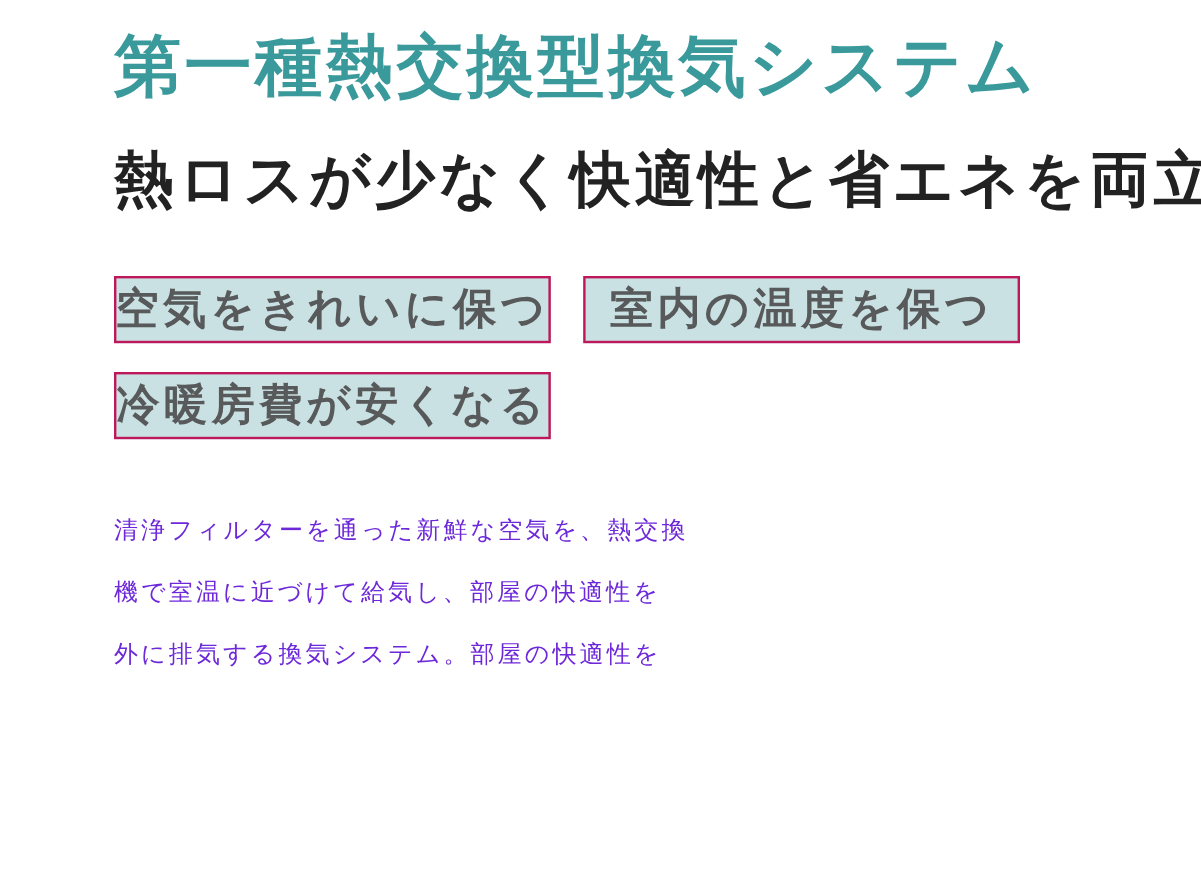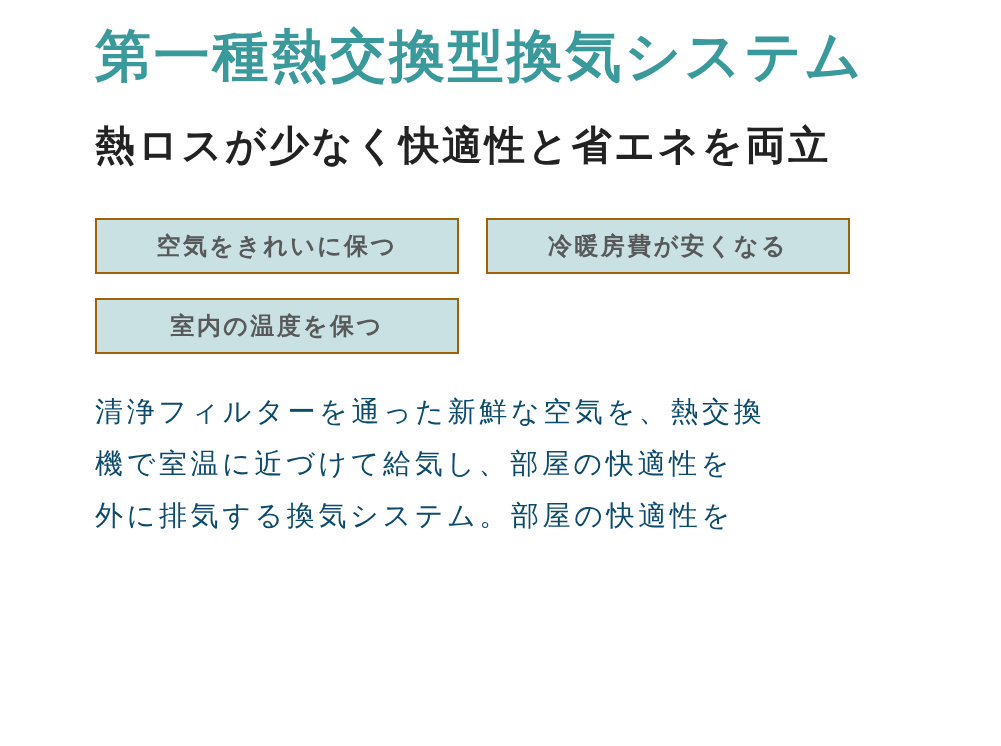--- a/index.html
+++ b/index.html
@@ -19,74 +19,74 @@
     margin: 24px 0 0 95px;
     font-size: 56px;
     line-height: 1.15;
     font-weight: 700;
     letter-spacing: 0.05em;
     color: #3a9a9b;
     white-space: nowrap;
   }
   .sub-heading {
     margin: 34px 0 0 95px;
-    font-size: 40px;
+    font-size: 50px;
     line-height: 1.15;
     font-weight: 700;
     letter-spacing: 0.07em;
     color: #222222;
     white-space: nowrap;
   }
   .badges {
     margin: 50px 0 0 95px;
     width: 800px;
     display: flex;
     flex-wrap: wrap;
     column-gap: 27px;
     row-gap: 24px;
   }
   .badge {
     box-sizing: border-box;
     width: 364px;
     height: 56px;
     background: #c9e1e2;
-    border: 2px solid #a16207;
+    border: 2px solid #be185d;
     display: flex;
     align-items: center;
     justify-content: center;
-    font-size: 24px;
+    font-size: 36px;
     font-weight: 600;
     letter-spacing: 0.1em;
     color: #57595a;
     white-space: nowrap;
   }
   .body-text {
-    margin: 32px 95px 0 95px;
-    font-size: 28px;
+    margin: 49px 95px 0 95px;
+    font-size: 20px;
     line-height: 52px;
     letter-spacing: 0.13em;
-    color: #0c4a6e;
+    color: #6d28d9;
   }
   .body-line {
     white-space: nowrap;
   }
 </style>
 </head>
 <body>
 
 <div class="page">
 
   <h1 class="main-heading">第一種熱交換型換気システム</h1>
 
   <h2 class="sub-heading">熱ロスが少なく快適性と省エネを両立</h2>
 
   <div class="badges">
     <div class="badge">空気をきれいに保つ</div>
+    <div class="badge">室内の温度を保つ</div>
     <div class="badge">冷暖房費が安くなる</div>
-    <div class="badge">室内の温度を保つ</div>
   </div>
 
   <div class="body-text">
     <div class="body-line">清浄フィルターを通った新鮮な空気を、熱交換</div>
     <div class="body-line">機で室温に近づけて給気し、部屋の快適性を</div>
     <div class="body-line">外に排気する換気システム。部屋の快適性を</div>
   </div>
 
 </div>
 

